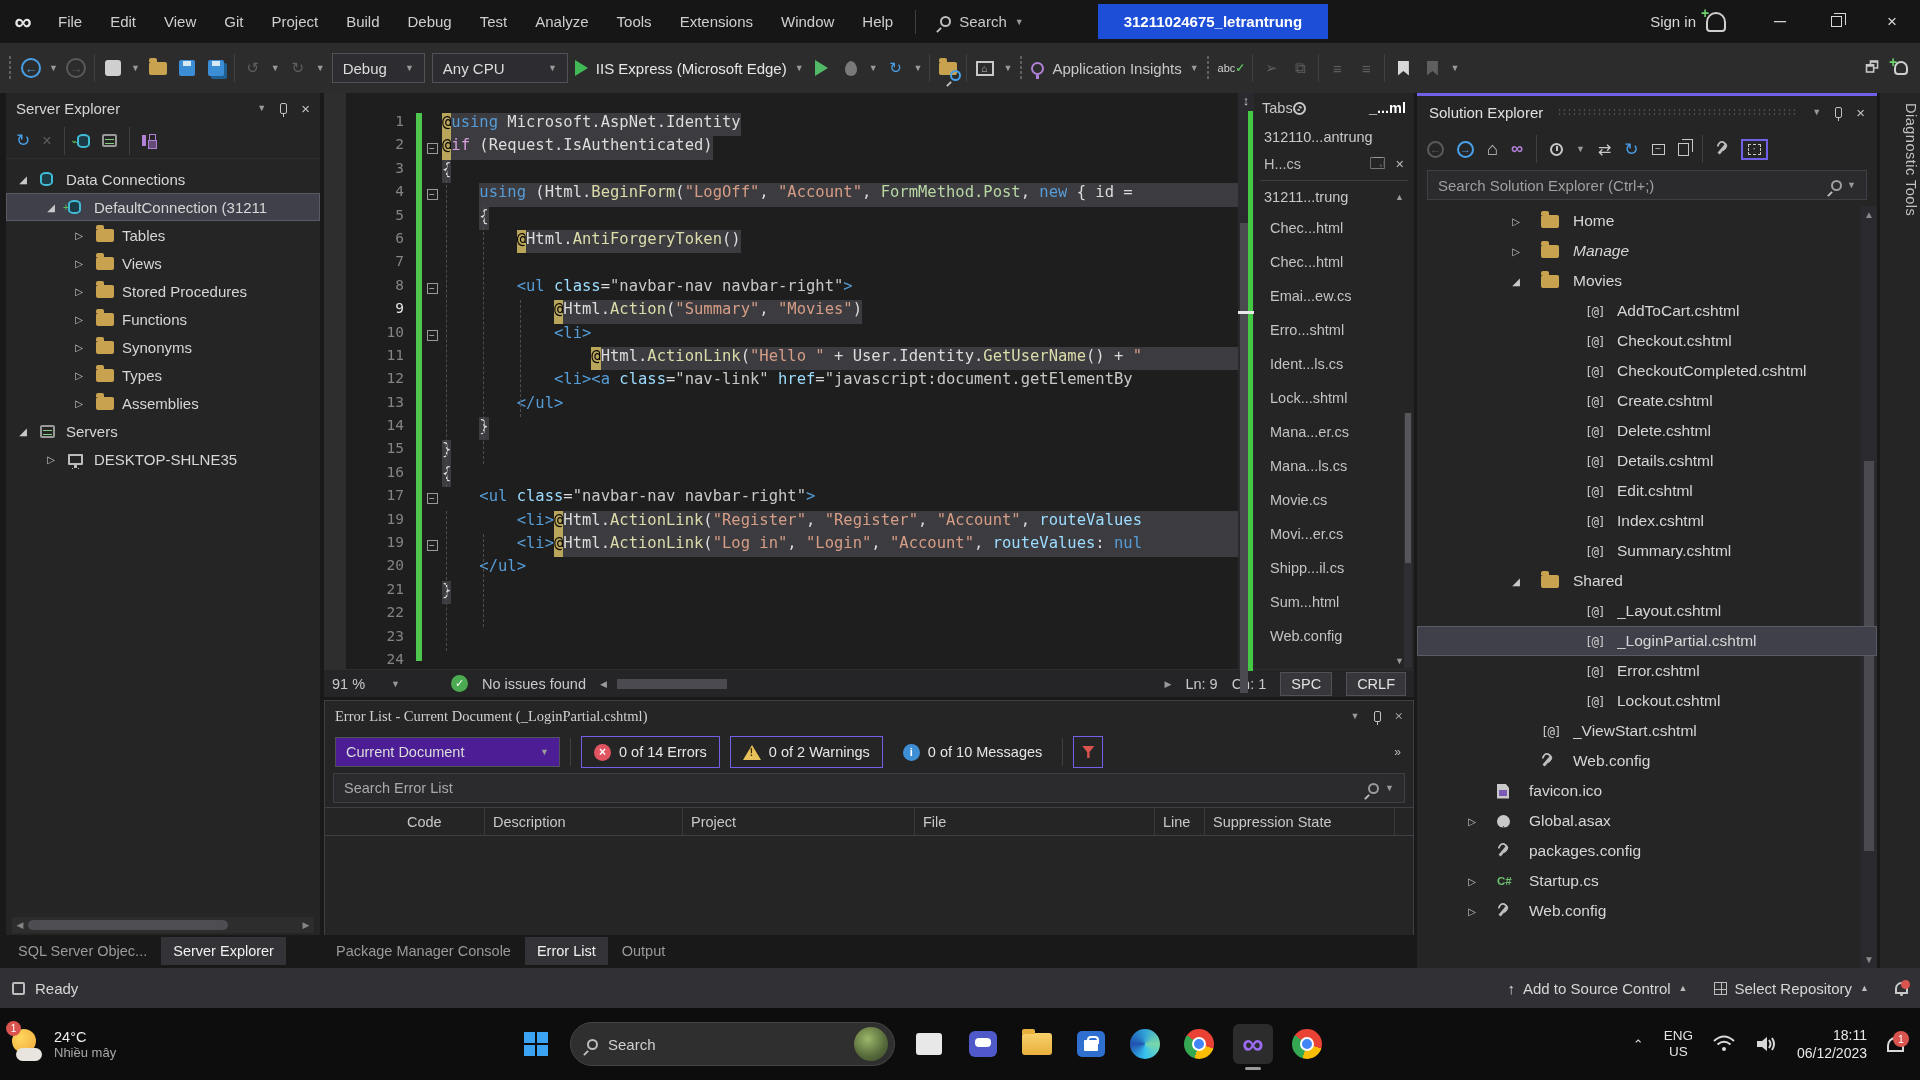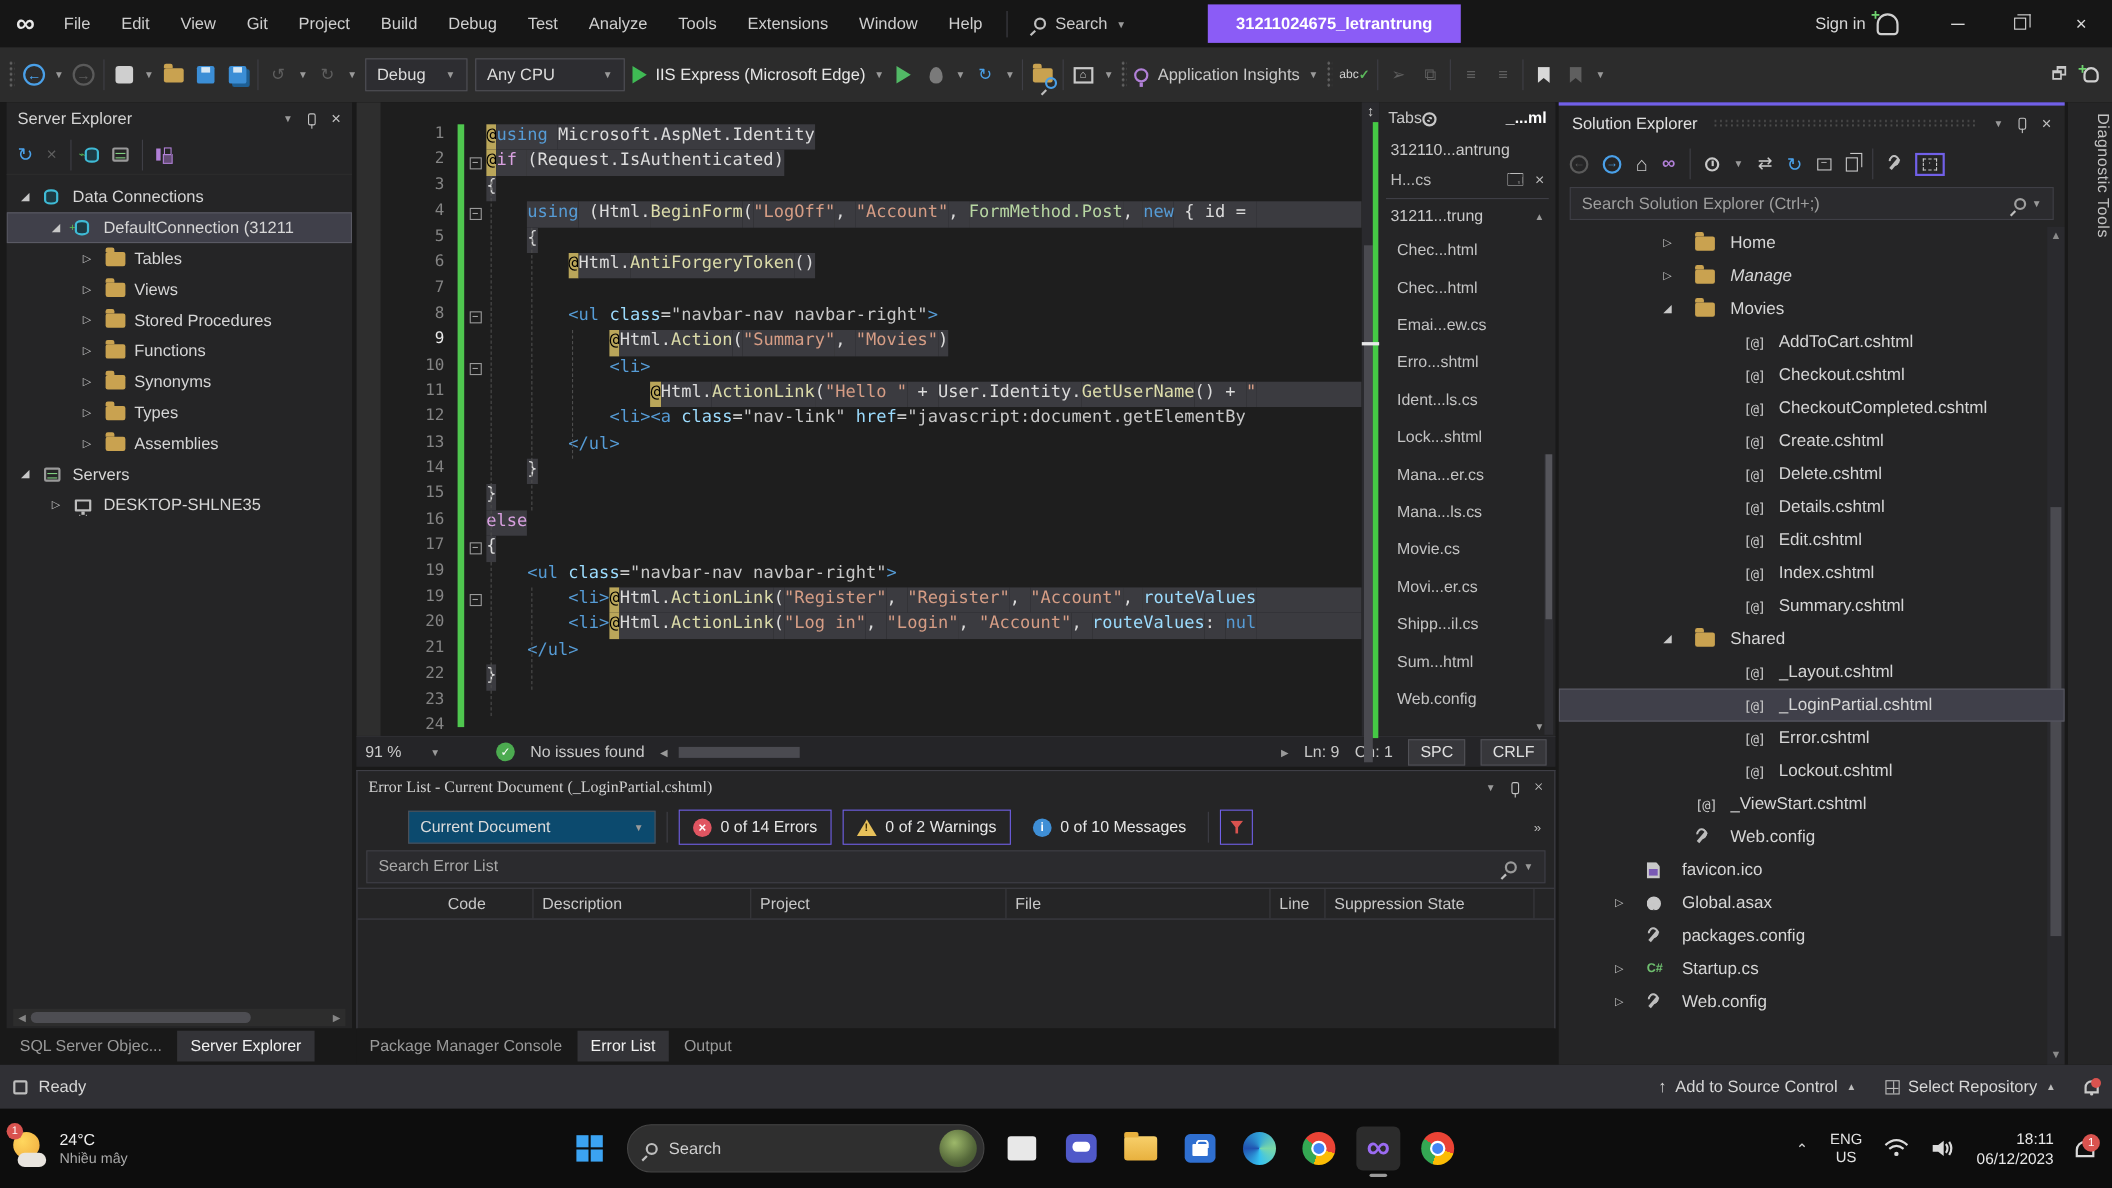--- a/index.html
+++ b/index.html
@@ -10,21 +10,21 @@
   
   .titlebar { height:43px; background:#161616; display:flex; align-items:center; flex:0 0 auto; }
   .vslogo { width:46px; text-align:center; color:#e8e8e8; font-size:24px; font-weight:bold; }
   .menus { display:flex; gap:4px; font-size:15px; color:#cfcfcf; }
   .menu-item { padding:4px 12px; cursor:default; }
   .tb-sep { width:1px; height:24px; background:#3f3f46; margin:0 10px; }
   .tb-search { display:flex; align-items:center; gap:8px; color:#c9c9c9; font-size:15px; padding:0 14px; }
   .lens { width:11px; height:11px; border:2px solid #bfbfbf; border-radius:50%; position:relative; display:inline-block; }
   .lens::after { content:""; position:absolute; width:2px; height:6px; background:#bfbfbf; left:-4px; top:9px; transform:rotate(45deg); }
   .caret { font-size:9px; color:#9a9a9a; }
-  .doc-pill { background:#8b5cf6; color:#ffffff; font-size:15px; font-weight:bold; height:35px;
+  .doc-pill { background:#1d4ed8; color:#ffffff; font-size:15px; font-weight:bold; height:35px;
     display:flex; align-items:center; padding:0 26px; margin-left:60px; }
   .tb-right { margin-left:auto; display:flex; align-items:center; }
   .signin { font-size:15px; color:#d7d7d7; padding:0 10px; }
   .person-ic { position:relative; width:20px; height:20px; border:2px solid #cfcfcf; border-radius:50% 50% 4px 4px; margin-right:26px; }
   .person-ic::before { content:"+"; position:absolute; top:-9px; left:-7px; color:#6fd36f; font-size:14px; font-weight:bold; }
   .winbtn { width:56px; height:43px; display:flex; align-items:center; justify-content:center; color:#d9d9d9; font-size:17px; }
   .restore-ic { width:11px; height:11px; border:1px solid #d9d9d9; position:relative; }
   .restore-ic::before { content:""; position:absolute; left:2px; top:-4px; width:11px; height:11px; border:1px solid #d9d9d9; border-left:none; border-bottom:none; }
 
   
@@ -137,21 +137,21 @@
   .tw-files { flex:1; }
   .tw-file { height:34px; display:flex; align-items:center; padding-left:16px; color:#c3c3c3; }
   .tw-scroll { position:absolute; right:2px; top:320px; width:8px; height:255px; background:#2f2f33; }
   .tw-scroll::after { content:""; position:absolute; left:1px; right:1px; top:0; height:150px; background:#55555b; }
 
   
   .bottom-zone { height:268px; margin-top:3px; display:flex; flex-direction:column; }
   .el-panel { flex:1 1 auto; background:#252526; display:flex; flex-direction:column; border:1px solid #3f3f46; border-bottom:none; }
   .el-title { height:30px; display:flex; align-items:center; padding:0 10px; font-size:14.5px; color:#d0d0d0;font-family:Liberation Serif, serif; }
   .el-controls { height:42px; display:flex; align-items:center; gap:10px; padding:0 10px; font-size:14.5px; }
-  .el-drop { width:225px; height:30px; background:#0c4a6e; border:1px solid #515157; display:flex; align-items:center; padding:0 10px; color:#dcdcdc;margin-left:36px; }
+  .el-drop { width:225px; height:30px; background:#4c1d95; border:1px solid #515157; display:flex; align-items:center; padding:0 10px; color:#dcdcdc; }
   .el-drop .caret { margin-left:auto; }
   .pbox { border:1px solid #7160e8; height:32px; display:flex; align-items:center; gap:8px; padding:0 12px; color:#e6e6e6; }
   .nobox { display:flex; align-items:center; gap:8px; padding:0 10px; color:#e6e6e6; }
   .errdot { width:17px; height:17px; border-radius:50%; background:#e05561; color:#fff; font-size:12px; display:flex; align-items:center; justify-content:center; font-weight:bold; }
   .warntri { width:0; height:0; border-left:9px solid transparent; border-right:9px solid transparent; border-bottom:15px solid #e8c15a; position:relative; }
   .warntri::after { content:"!"; position:absolute; left:-2px; top:2px; font-size:10px; color:#402f00; font-weight:bold; }
   .infodot { width:17px; height:17px; border-radius:50%; background:#3f8fd6; color:#fff; font-size:11px; font-weight:bold; display:flex; align-items:center; justify-content:center; }
   .funnel { width:12px; height:12px; background:#d9534f; clip-path:polygon(0 0,100% 0,60% 50%,60% 100%,40% 100%,40% 50%); }
   .chev2 { margin-left:auto; color:#bdbdbd; font-size:12px; letter-spacing:-2px; padding-right:4px; }
   .el-search { height:30px; margin:0 8px 4px 8px; background:#2b2b2e; border:1px solid #3f3f46; display:flex; align-items:center; padding:0 10px; color:#a9a9a9; font-size:14.5px; }
@@ -571,21 +571,20 @@
                 <div class="code-line"><span class="c-pl">        </span><span class="c-at">@</span><span class="c-pl hl">Html.</span><span class="c-mth hl">AntiForgeryToken</span><span class="c-pl hl">()</span></div>
                 <div class="code-line"></div>
                 <div class="code-line"><span class="c-pl">        </span><span class="c-tag">&lt;ul</span><span class="c-att"> class</span><span class="c-pl">=</span><span class="c-val">"navbar-nav navbar-right"</span><span class="c-tag">&gt;</span></div>
                 <div class="code-line"><span class="c-pl">            </span><span class="c-at">@</span><span class="c-pl hl">Html.</span><span class="c-mth hl">Action</span><span class="c-pl hl">(</span><span class="c-str hl">"Summary"</span><span class="c-pl hl">, </span><span class="c-str hl">"Movies"</span><span class="c-pl hl">)</span></div>
                 <div class="code-line"><span class="c-pl">            </span><span class="c-tag">&lt;li&gt;</span></div>
                 <div class="code-line"><span class="c-pl">                </span><span class="c-at">@</span><span class="c-pl hl">Html.</span><span class="c-mth hl">ActionLink</span><span class="c-pl hl">(</span><span class="c-str hl">"Hello "</span><span class="c-pl hl"> + </span><span class="c-pl hl">User.Identity.</span><span class="c-mth hl">GetUserName</span><span class="c-pl hl">() + </span><span class="c-str hl">"</span><span class="ext hl"></span></div>
                 <div class="code-line"><span class="c-pl">            </span><span class="c-tag">&lt;li&gt;</span><span class="c-tag">&lt;a</span><span class="c-att"> class</span><span class="c-pl">=</span><span class="c-val">"nav-link"</span><span class="c-att"> href</span><span class="c-pl">=</span><span class="c-val">"javascript:document.getElementBy</span></div>
                 <div class="code-line"><span class="c-pl">        </span><span class="c-tag">&lt;/ul&gt;</span></div>
                 <div class="code-line"><span class="c-pl">    </span><span class="c-pl hl">}</span></div>
                 <div class="code-line"><span class="c-pl hl">}</span></div>
-                <div class="code-line"><span class="c-ctrl hl">else</span></div>
                 <div class="code-line"><span class="c-pl hl">{</span></div>
                 <div class="code-line"><span class="c-pl">    </span><span class="c-tag">&lt;ul</span><span class="c-att"> class</span><span class="c-pl">=</span><span class="c-val">"navbar-nav navbar-right"</span><span class="c-tag">&gt;</span></div>
                 <div class="code-line"><span class="c-pl">        </span><span class="c-tag">&lt;li&gt;</span><span class="c-at">@</span><span class="c-pl hl">Html.</span><span class="c-mth hl">ActionLink</span><span class="c-pl hl">(</span><span class="c-str hl">"Register"</span><span class="c-pl hl">, </span><span class="c-str hl">"Register"</span><span class="c-pl hl">, </span><span class="c-str hl">"Account"</span><span class="c-pl hl">, </span><span class="c-att hl">routeValues</span><span class="ext hl"></span></div>
                 <div class="code-line"><span class="c-pl">        </span><span class="c-tag">&lt;li&gt;</span><span class="c-at">@</span><span class="c-pl hl">Html.</span><span class="c-mth hl">ActionLink</span><span class="c-pl hl">(</span><span class="c-str hl">"Log in"</span><span class="c-pl hl">, </span><span class="c-str hl">"Login"</span><span class="c-pl hl">, </span><span class="c-str hl">"Account"</span><span class="c-pl hl">, </span><span class="c-att hl">routeValues</span><span class="c-pl hl">: </span><span class="c-kw hl">nul</span><span class="ext hl"></span></div>
                 <div class="code-line"><span class="c-pl">    </span><span class="c-tag">&lt;/ul&gt;</span></div>
                 <div class="code-line"><span class="c-pl hl">}</span></div>
                 <div class="code-line"></div>
               </div>
           </div>
           <div class="vscrollbar">

